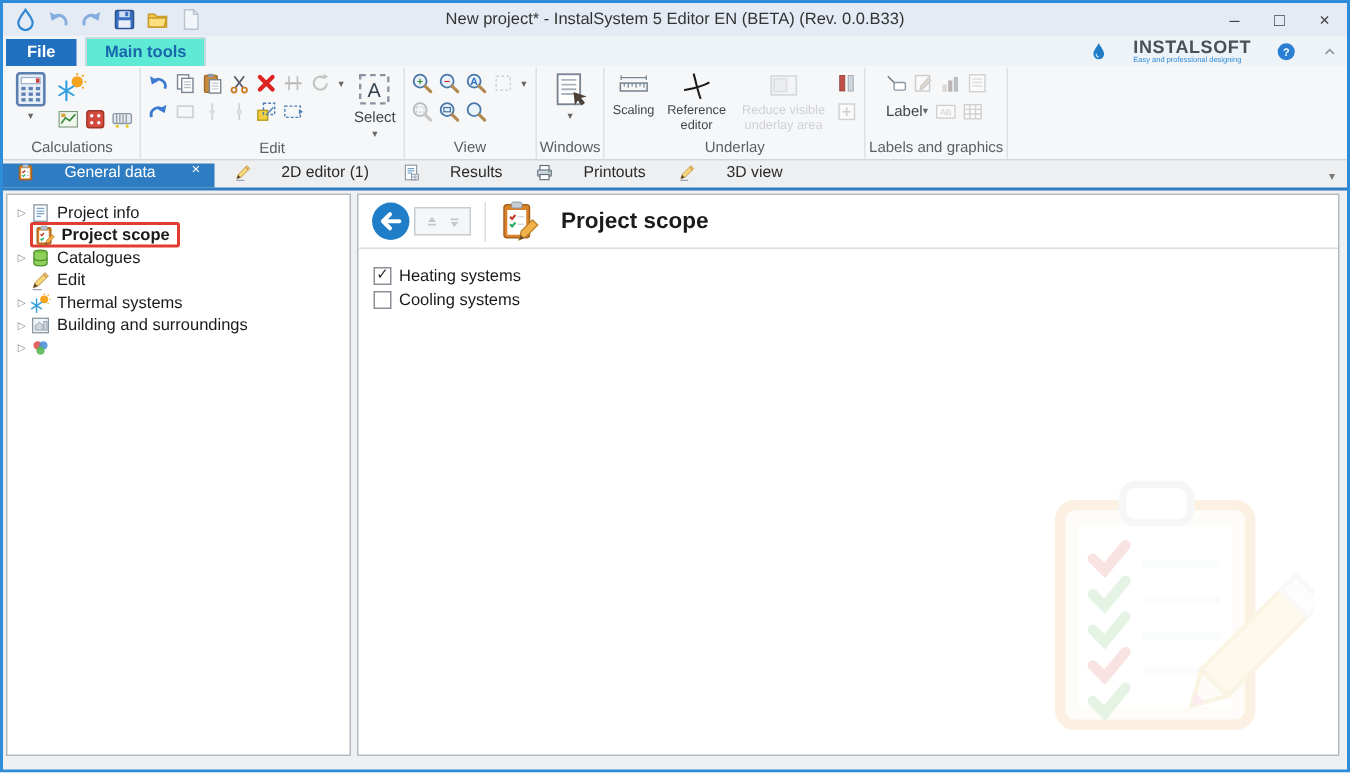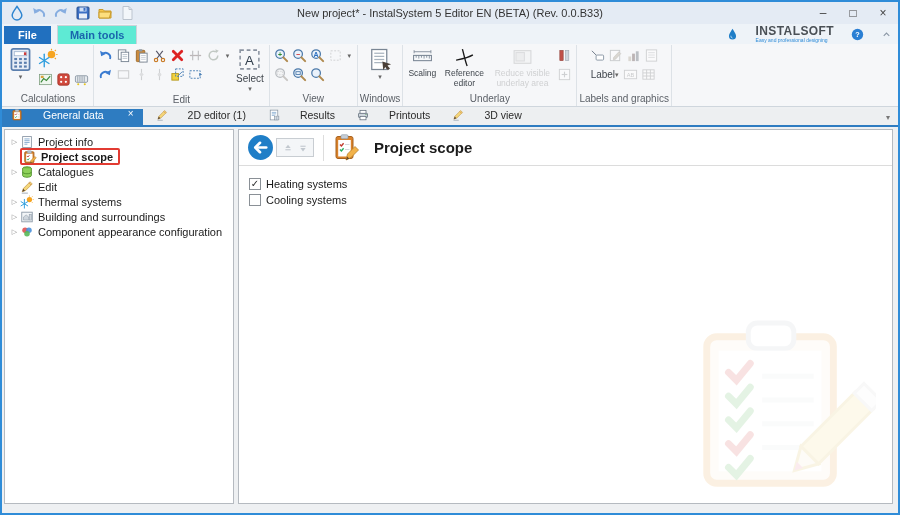--- a/index.html
+++ b/index.html
@@ -716,21 +716,20 @@
         </div>
         <div class="trow">
           <span class="texp">▷</span>
           <span class="ic ticon">
             <svg viewBox="0 0 16 16" xmlns="http://www.w3.org/2000/svg">
               <circle cx="5.8" cy="6" r="3.2" fill="#e05050" opacity="0.9"></circle>
               <circle cx="10.2" cy="6" r="3.2" fill="#4a90d9" opacity="0.9"></circle>
               <circle cx="8" cy="10" r="3.2" fill="#58b858" opacity="0.9"></circle>
             </svg>
           </span>
-          <span>Component appearance configuration</span>
         </div>
       </div>
     <div class="mainpanel">
       <div class="mainhdr">
         <span class="ic backbtn" id="backIc">
             <svg viewBox="0 0 26 26" xmlns="http://www.w3.org/2000/svg">
               <circle cx="13" cy="13" r="12" fill="#1f7ec7"></circle>
               <g stroke="#fff" stroke-width="2.6" fill="none" stroke-linecap="round" stroke-linejoin="round">
                 <line x1="18.5" y1="13" x2="8.5" y2="13"></line>
                 <polyline points="12.5,8.5 8,13 12.5,17.5"></polyline>

